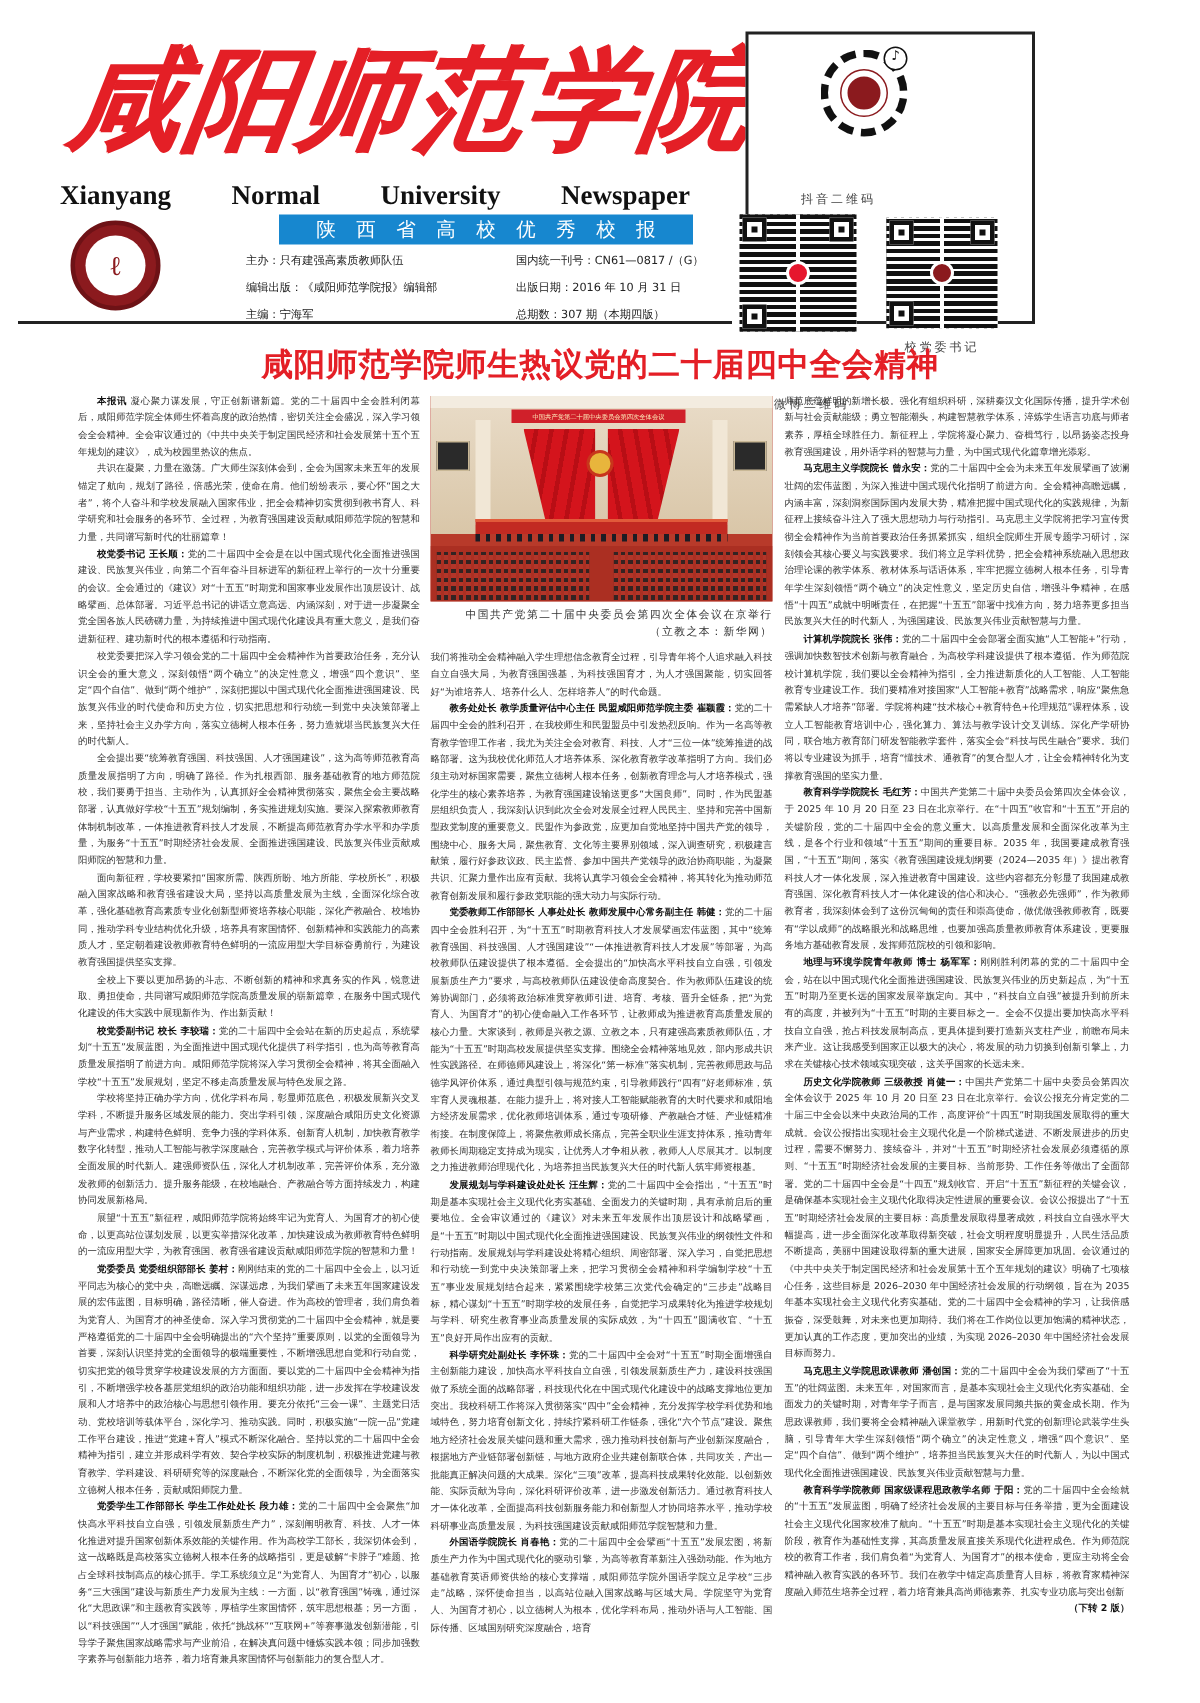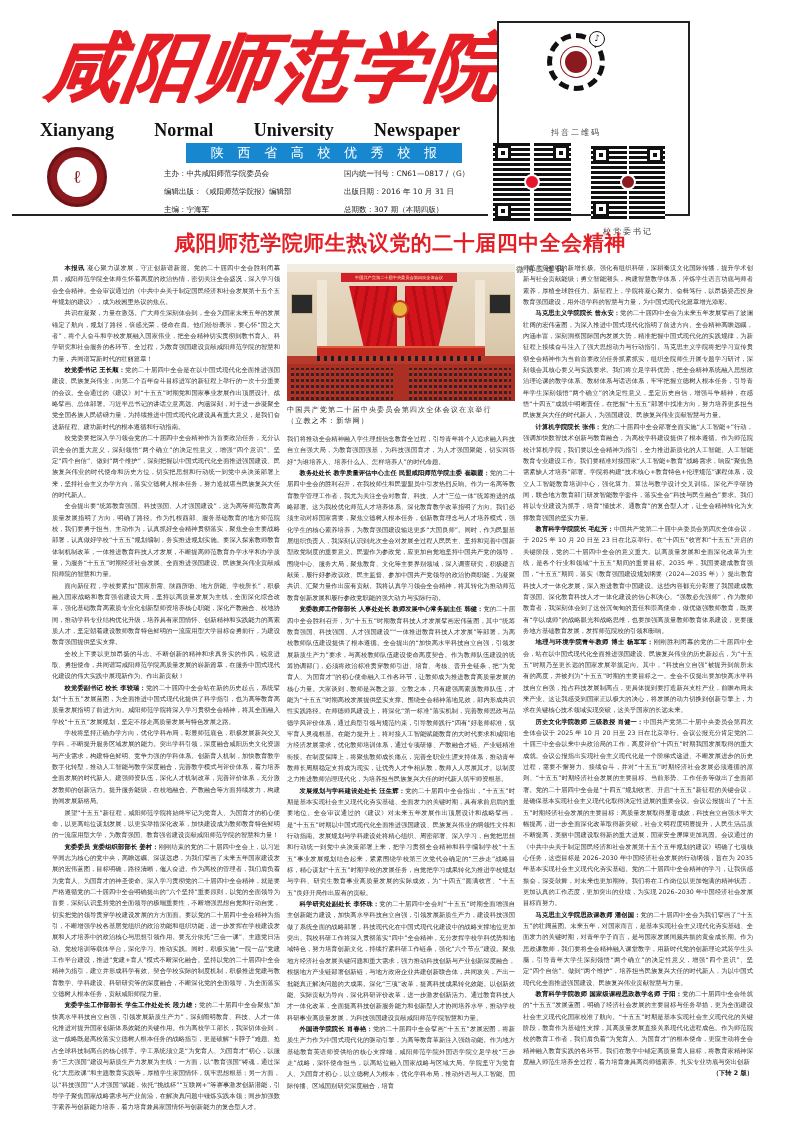--- a/index.html
+++ b/index.html
@@ -76,21 +76,21 @@
   .ph-screen-l, .ph-screen-r { position:absolute; top:30px; width:22px; height:20px; background:#2a2a2a; border:1px solid #c9b896; }
   .ph-screen-l { left:4px; } .ph-screen-r { left:202px; }
   .ph-pillar-l, .ph-pillar-r { position:absolute; top:16px; width:10px; height:70px; background:#f1e7d6; }
   .ph-pillar-l { left:30px; } .ph-pillar-r { left:188px; }
   .ph-stage { position:absolute; left:30px; top:82px; width:168px; height:14px; background:#c22a22; border-top:2px solid #e15a3a; }
   .ph-row { position:absolute; left:30px; width:168px; height:5px; background: repeating-linear-gradient(90deg, #1c1c24 0 3px, #b83a2a 3px 7px); }
   .ph-floor { position:absolute; left:0; top:100px; width:100%; height:37px; background:#ab2f22; }
   .ph-audience { position:absolute; top:104px; width:102px; height:32px; background: repeating-linear-gradient(0deg, #2a2222 0 3px, #b3362a 3px 6px), #2a2222; opacity:0.92;
     -webkit-mask: repeating-linear-gradient(90deg, #000 0 3px, transparent 3px 5px); mask: repeating-linear-gradient(90deg, #000 0 3px, transparent 3px 5px); }
   .ph-aud-l { left:4px; } .ph-aud-r { left:122px; }
-  .caption { position:absolute; left: 287px; top: 404px; width: 228px; text-align:left; font-size: 7.2px; color:#333; line-height: 11px; letter-spacing: 1px; }
+  .caption { position:absolute; left: 287px; top: 404px; width: 228px; text-align:right; font-size: 7.2px; color:#333; line-height: 11px; letter-spacing: 1px; }
 </style>
 </head>
 <body>
 
 <div class="masthead">
   <div class="mast-title">咸阳师范学院报</div>
 </div>
 <div class="mast-en">
   <span>Xianyang</span>
   <span>Normal</span>
@@ -110,38 +110,38 @@
   <span>省</span>
   <span>高</span>
   <span>校</span>
   <span>优</span>
   <span>秀</span>
   <span>校</span>
   <span>报</span>
 </div>
 
 <div class="info left">
-  <div>主办：中共咸阳师范学院委员会</div>
+  <div>主办：只有建强高素质教师队伍</div>
   <div>编辑出版：《咸阳师范学院报》编辑部</div>
   <div>主编：宁海军</div>
 </div>
 <div class="info right">
   <div>国内统一刊号：CN61—0817 /（G）</div>
   <div>出版日期：2016 年 10 月 31 日</div>
   <div>总期数：307 期（本期四版）</div>
 </div>
 <div class="rule-top"></div>
 
 <div class="qr-panel">
   <div class="douyin">
     <div class="douyin-ring"></div>
     <div class="douyin-logo"></div>
     <div class="douyin-tt">♪</div>
   </div>
-  <div class="qr-caption" style="left:44px; top:104px; width:66px;">抖音二维码</div>
+  <div class="qr-caption" style="left:27px; top:104px; width:66px;">抖音二维码</div>
 
   <div class="qr" style="left:-6px; top:120px; width:78px; height:78px;">
     <div class="qr-grid">
       <div class="finder" style="left:2px; top:2px;"></div>
       <div class="finder" style="right:2px; top:2px;"></div>
       <div class="finder" style="left:2px; bottom:2px;"></div>
       <div class="qr-center weibo"></div>
     </div>
   </div>
   <div class="qr-caption" style="left:7px; top:202px; width:70px; top:203px;margin-top:38px;">微博二维码</div>

